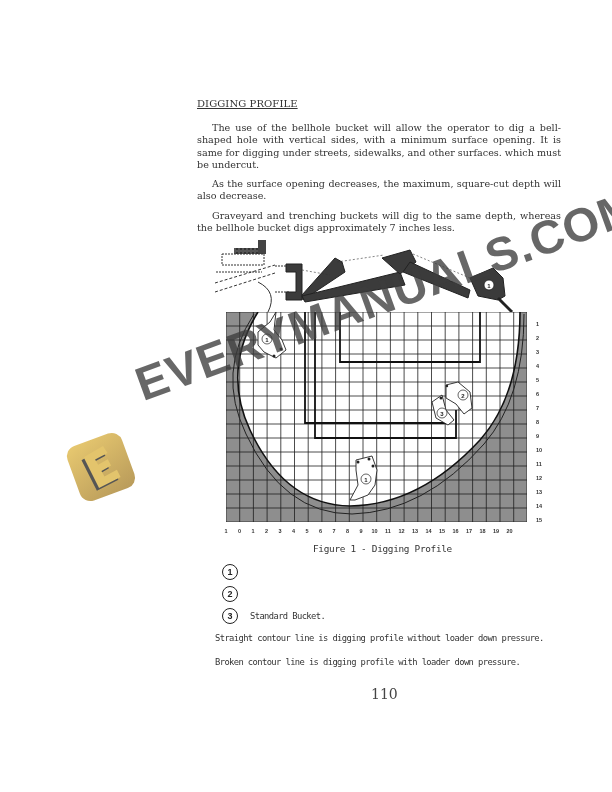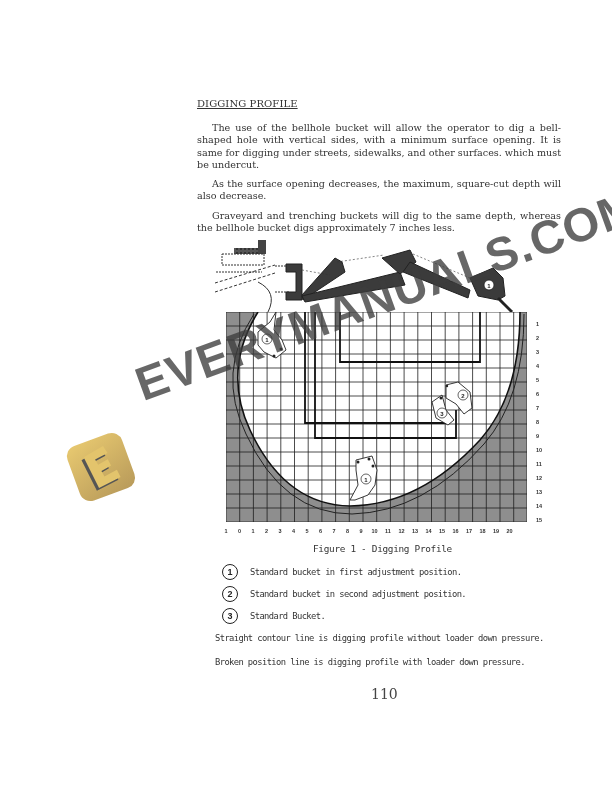--- a/index.html
+++ b/index.html
@@ -195,33 +195,31 @@
   <div class="abs collab" style="left:464px;">17</div>
   <div class="abs collab" style="left:477.5px;">18</div>
   <div class="abs collab" style="left:491px;">19</div>
   <div class="abs collab" style="left:504.5px;">20</div>
 </div>
 
 <div class="abs caption">Figure 1 - Digging Profile</div>
 
 <div class="abs legend-item" style="top:563px;">
   <div class="legend-num">1</div>
-  <div class="legend-text">Standard bucket in first adjustment position.</div>
 </div>
 <div class="abs legend-item" style="top:585px;">
   <div class="legend-num">2</div>
-  <div class="legend-text">Standard bucket in second adjustment position.</div>
 </div>
 <div class="abs legend-item" style="top:607px;">
   <div class="legend-num">3</div>
   <div class="legend-text">Standard Bucket.</div>
 </div>
 
 <div class="abs note" style="top:633px;text-align:center;">Straight contour line is digging profile without loader down pressure.</div>
-<div class="abs note" style="top:657px;">Broken position line is digging profile with loader down pressure.</div>
+<div class="abs note" style="top:657px;">Broken contour line is digging profile with loader down pressure.</div>
 
 <div class="abs pagenum">110</div>
 
 <div class="abs wm-logo">
   <svg width="58" height="58">
     <path d="M16 14 L38 10 L40 18 L26 20 L27 26 L38 24 L39 31 L28 33 L29 39 L43 37 L44 45 L20 48 Z" fill="#555" transform="translate(-3,2)"></path>
     <path d="M16 14 L38 10 L40 18 L26 20 L27 26 L38 24 L39 31 L28 33 L29 39 L43 37 L44 45 L20 48 Z" fill="#e3c46c"></path>
   </svg>
 </div>
 <div class="abs watermark">EVERYMANUALS.COM</div>

